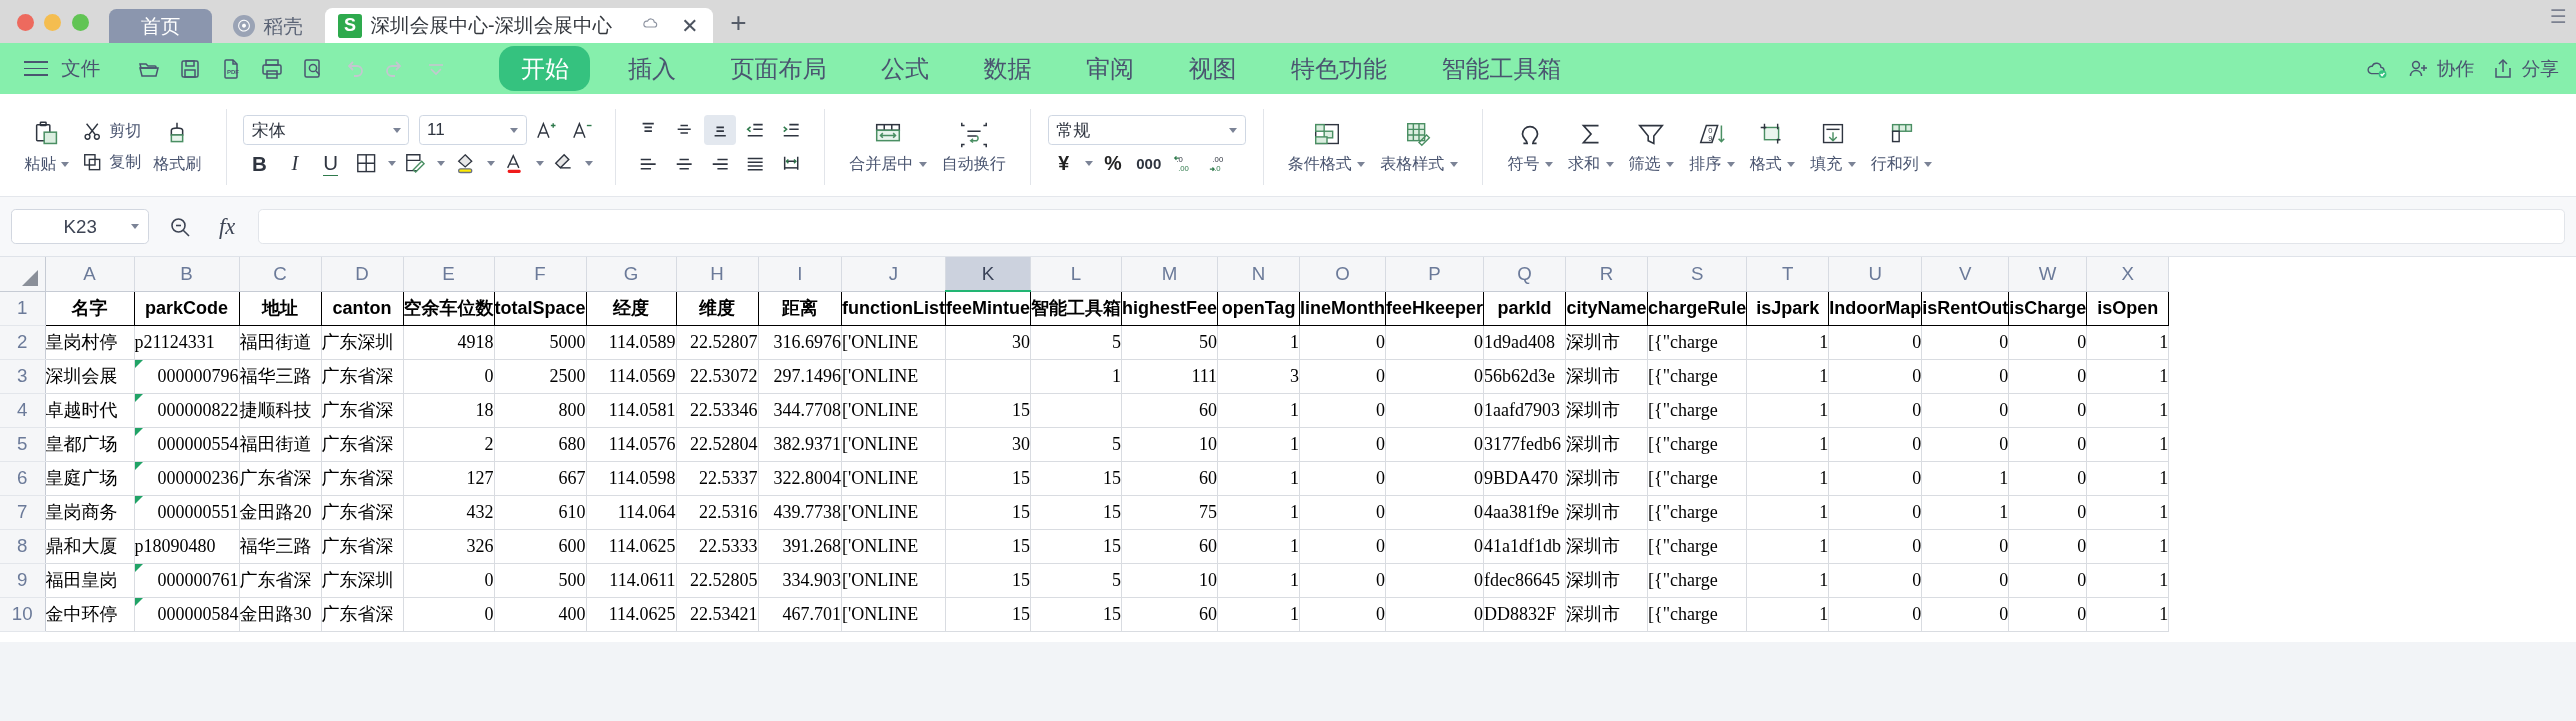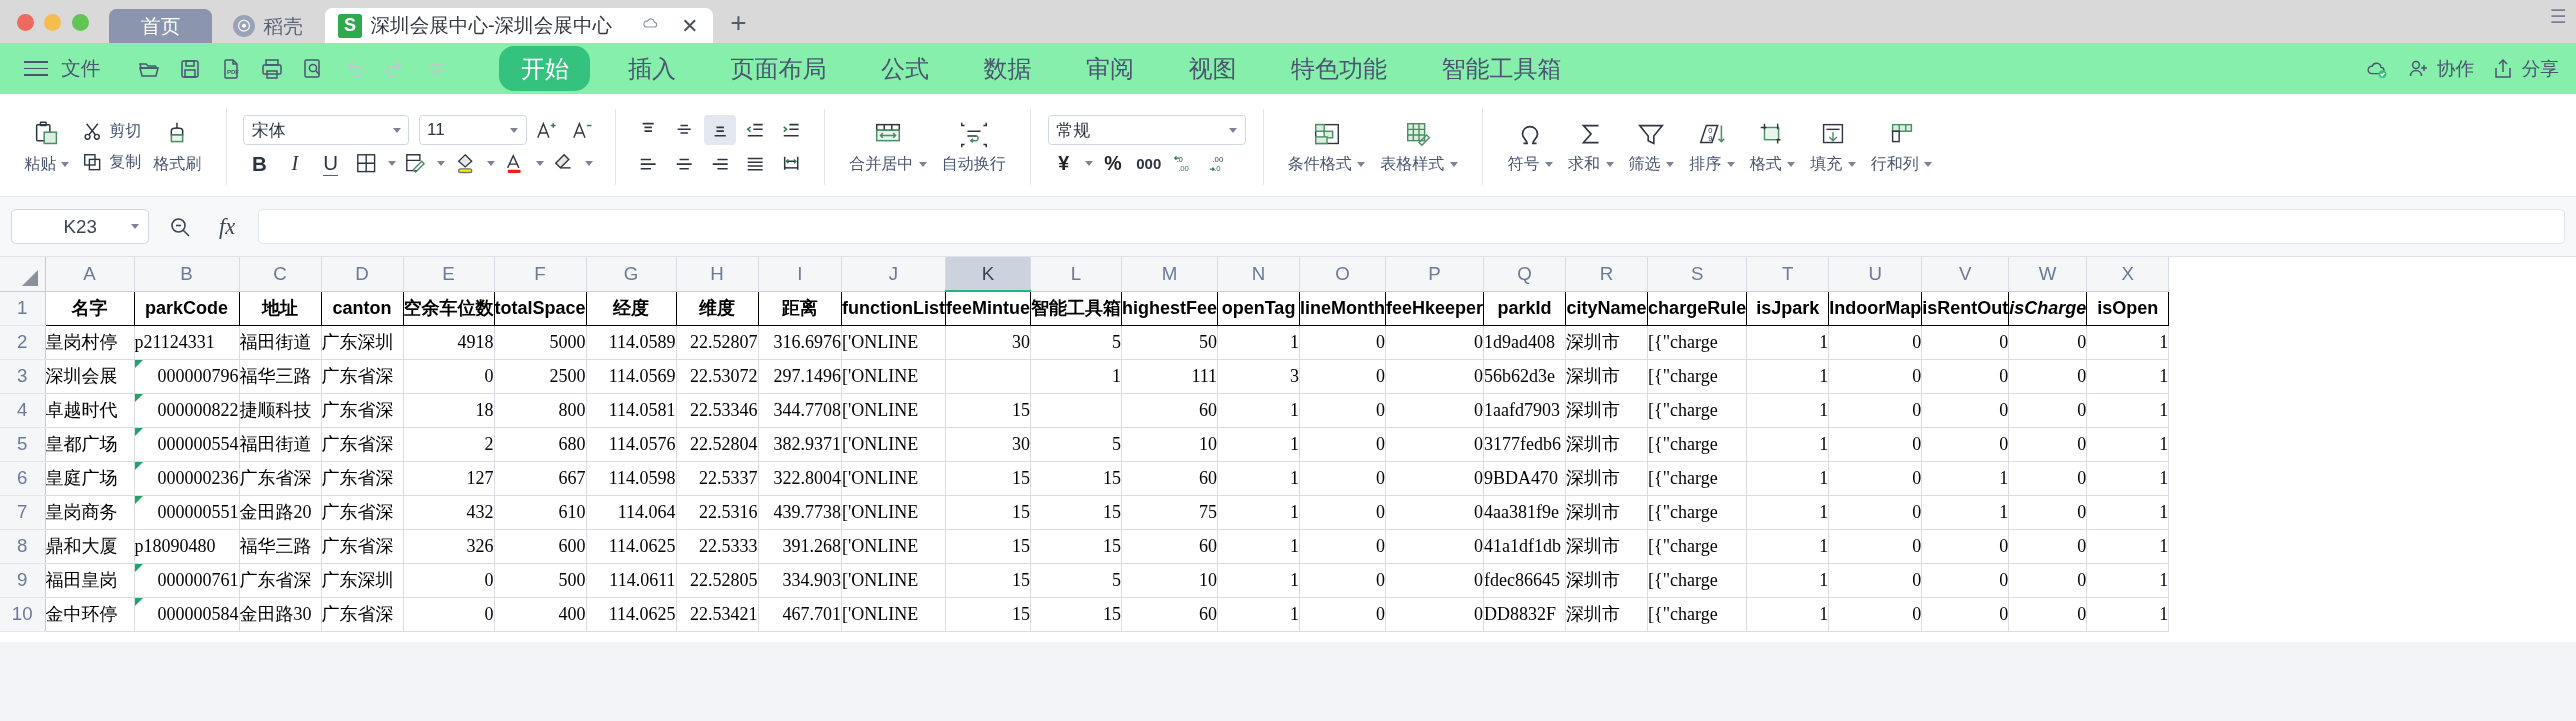--- a/index.html
+++ b/index.html
@@ -729,21 +729,21 @@
           <td class="cell" style="width: 82px;">highestFee</td>
           <td class="cell" style="width: 82px;">openTag</td>
           <td class="cell" style="width: 82px;">lineMonth</td>
           <td class="cell" style="width: 82px;">feeHkeeper</td>
           <td class="cell" style="width: 82px;">parkId</td>
           <td class="cell" style="width: 82px;">cityName</td>
           <td class="cell" style="width: 82px;">chargeRule</td>
           <td class="cell" style="width: 82px;">isJpark</td>
           <td class="cell" style="width: 75px;">IndoorMap</td>
           <td class="cell" style="width: 75px;">isRentOut</td>
-          <td class="cell" style="width: 75px; font-style: italic;">isCharge</td>
+          <td class="cell" style="width: 75px;">isCharge</td>
           <td class="cell" style="width: 82px;">isOpen</td>
         </tr>
         <tr>
           <td class="rowh">2</td>
           <td class="cell" style="width: 89px;">皇岗村停</td>
           <td class="cell" style="width: 105px;">p21124331</td>
           <td class="cell" style="width: 82px;">福田街道</td>
           <td class="cell" style="width: 82px;">广东深圳</td>
           <td class="cell num" style="width: 90px;">4918</td>
           <td class="cell num" style="width: 78px;">5000</td>

